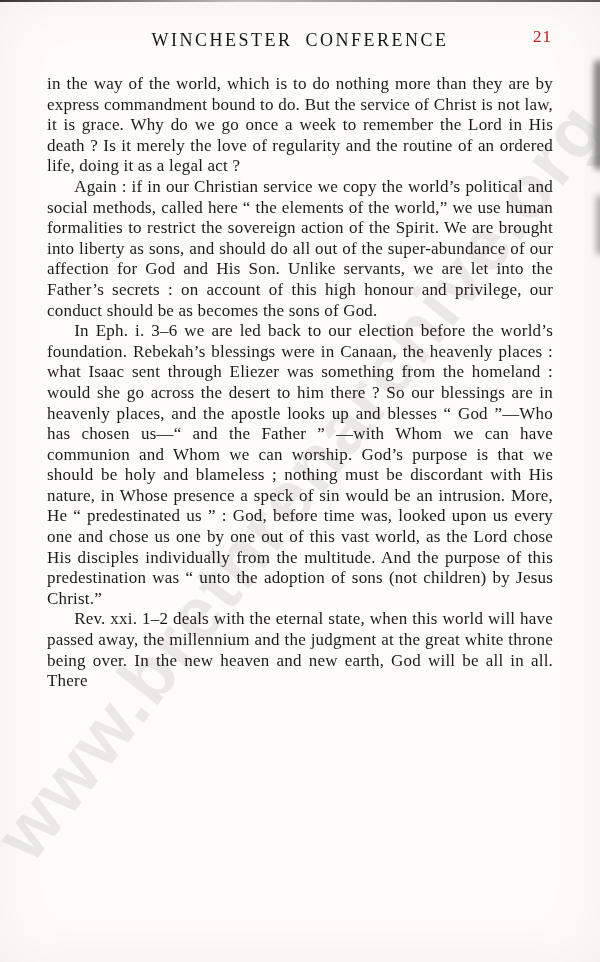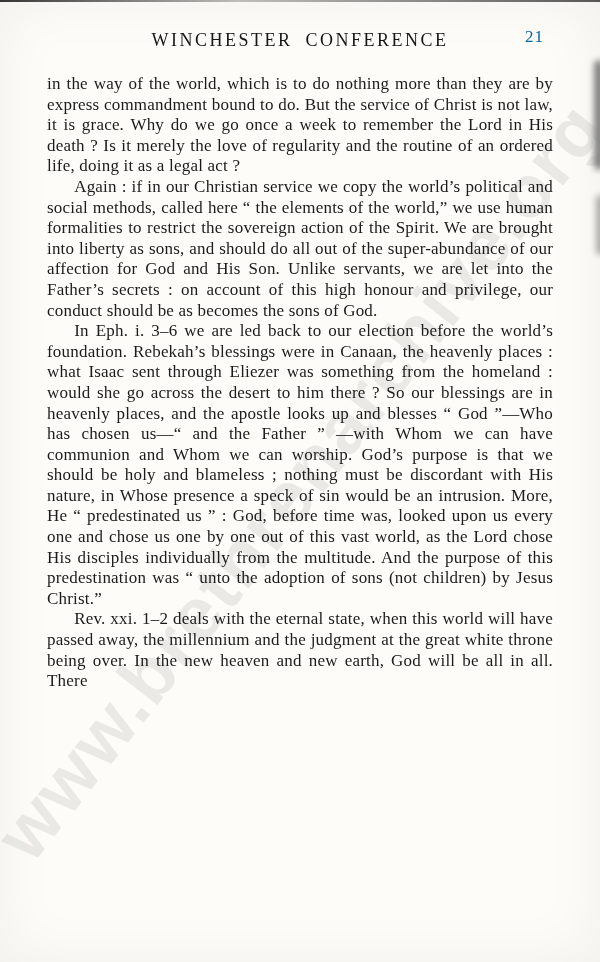--- a/index.html
+++ b/index.html
@@ -72,25 +72,25 @@
     left: 0;
     right: 0;
     text-align: center;
     font-size: 18px;
     letter-spacing: 2.5px;
     word-spacing: 6px;
     color: #171717;
   }
   .page-number {
     position: absolute;
-    right: 56px;
+    right: 48px;
     top: 27px;
     font-size: 17px;
     letter-spacing: 1px;
-    color: #0369a1;
+    color: #b91c1c;
     text-align: center;
   }
   .body-text {
     position: relative;
     z-index: 2;
     margin: 10px 47px 16px 47px;
     font-size: 17px;
     line-height: 20.6px;
     text-align: justify;
     letter-spacing: 0.2px;

